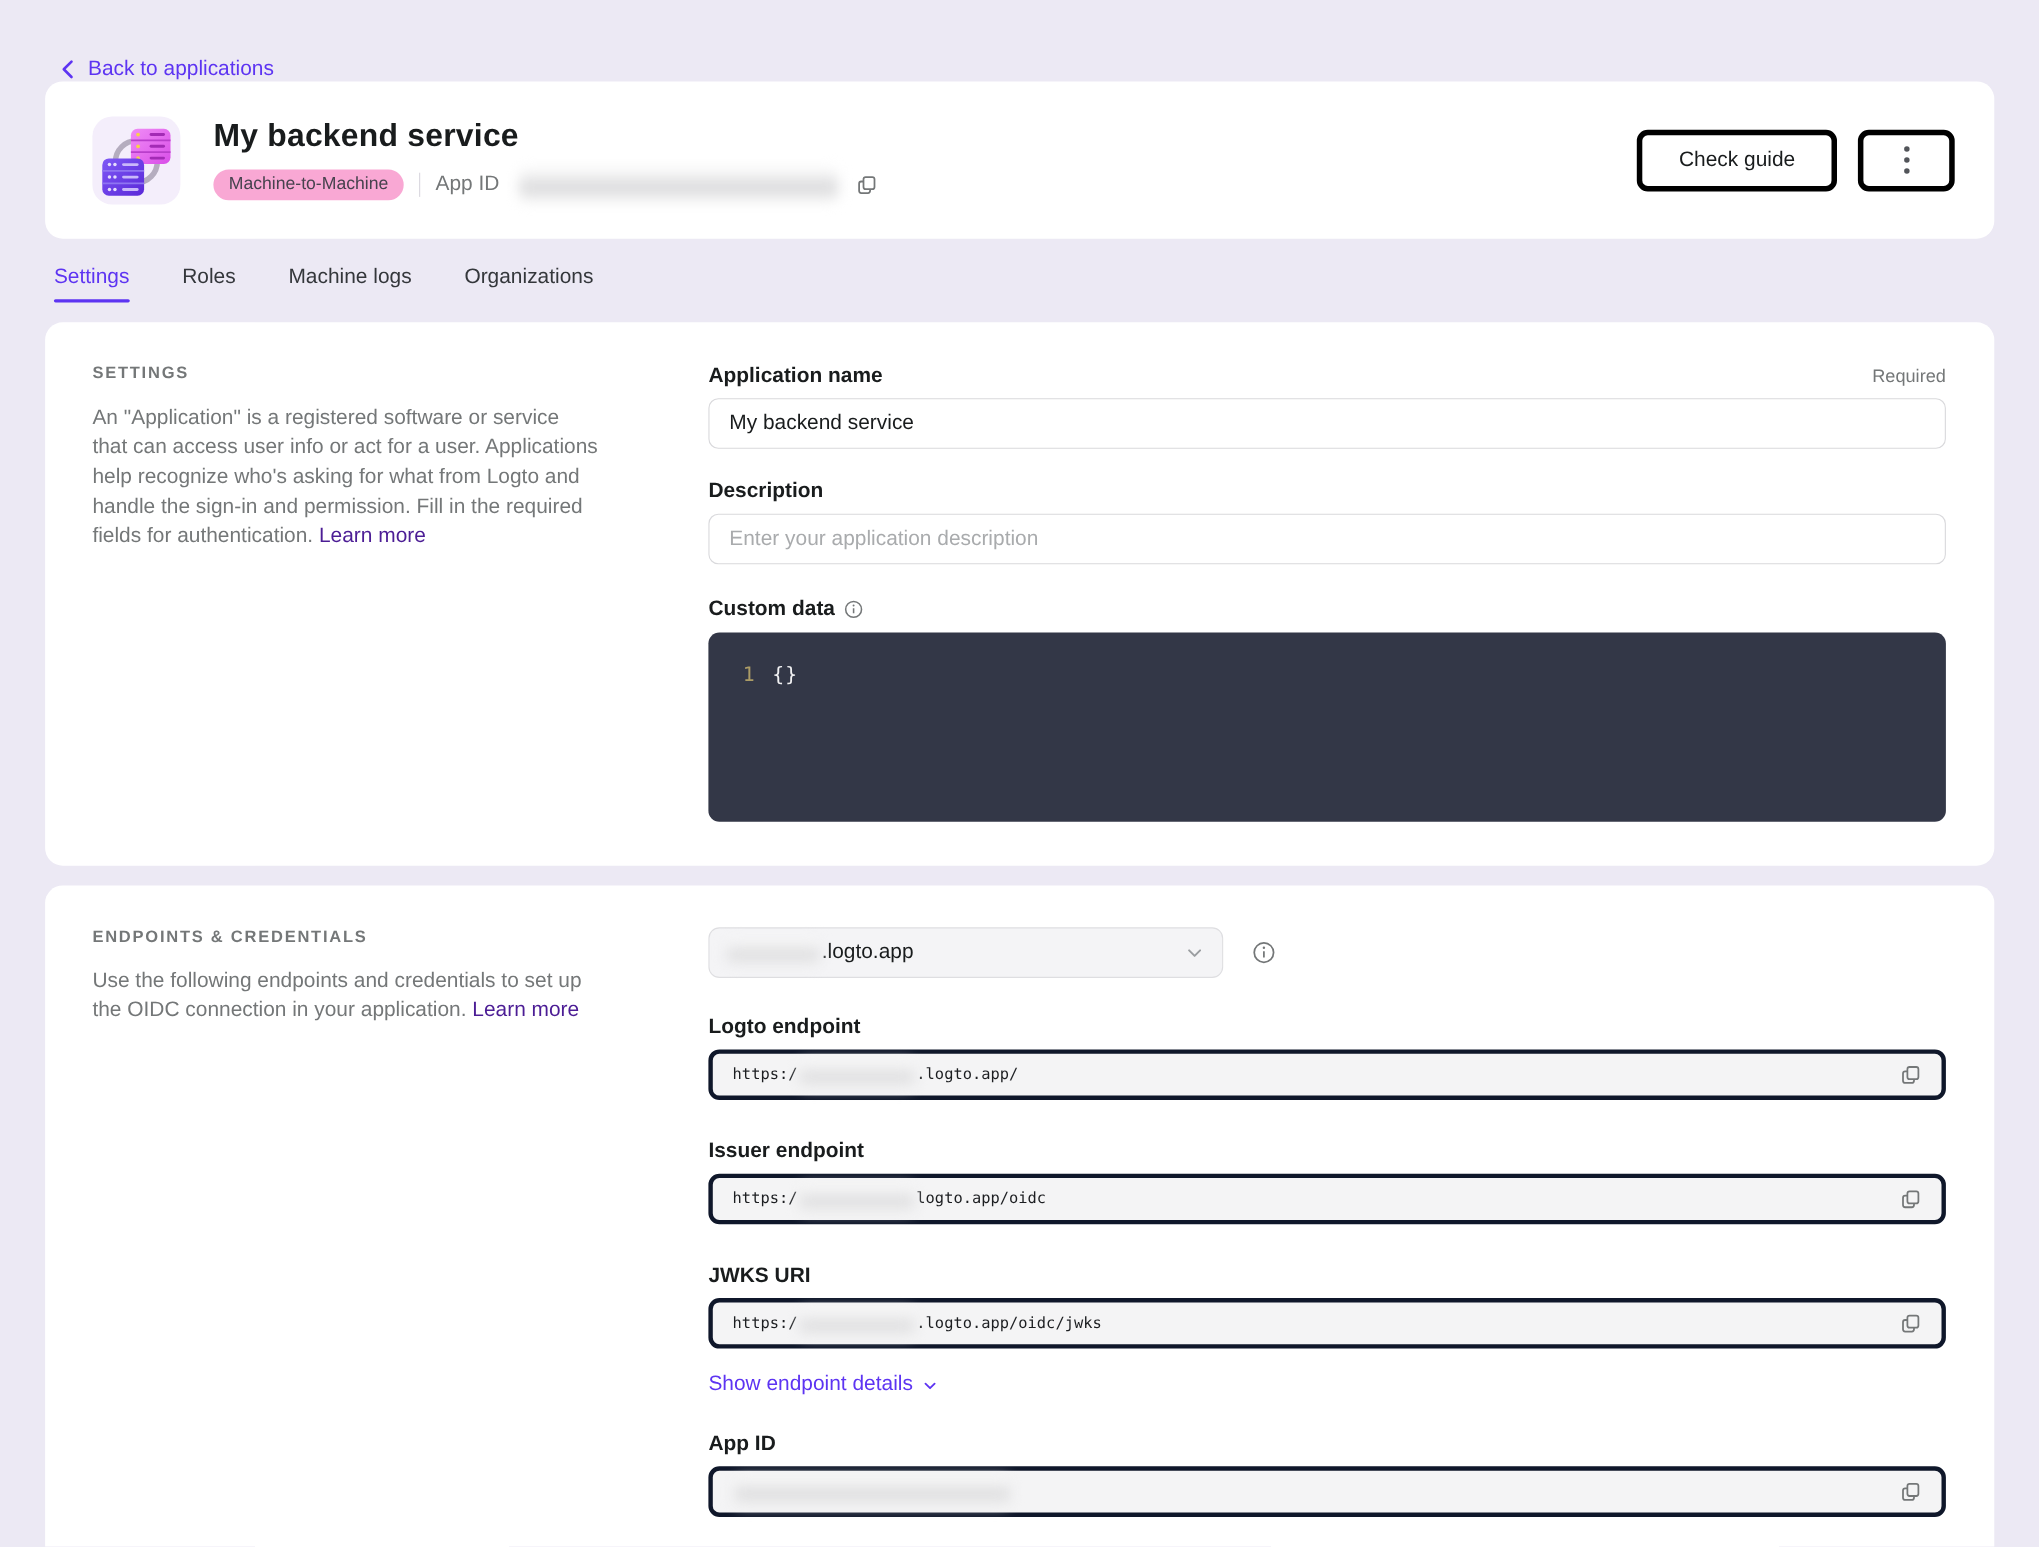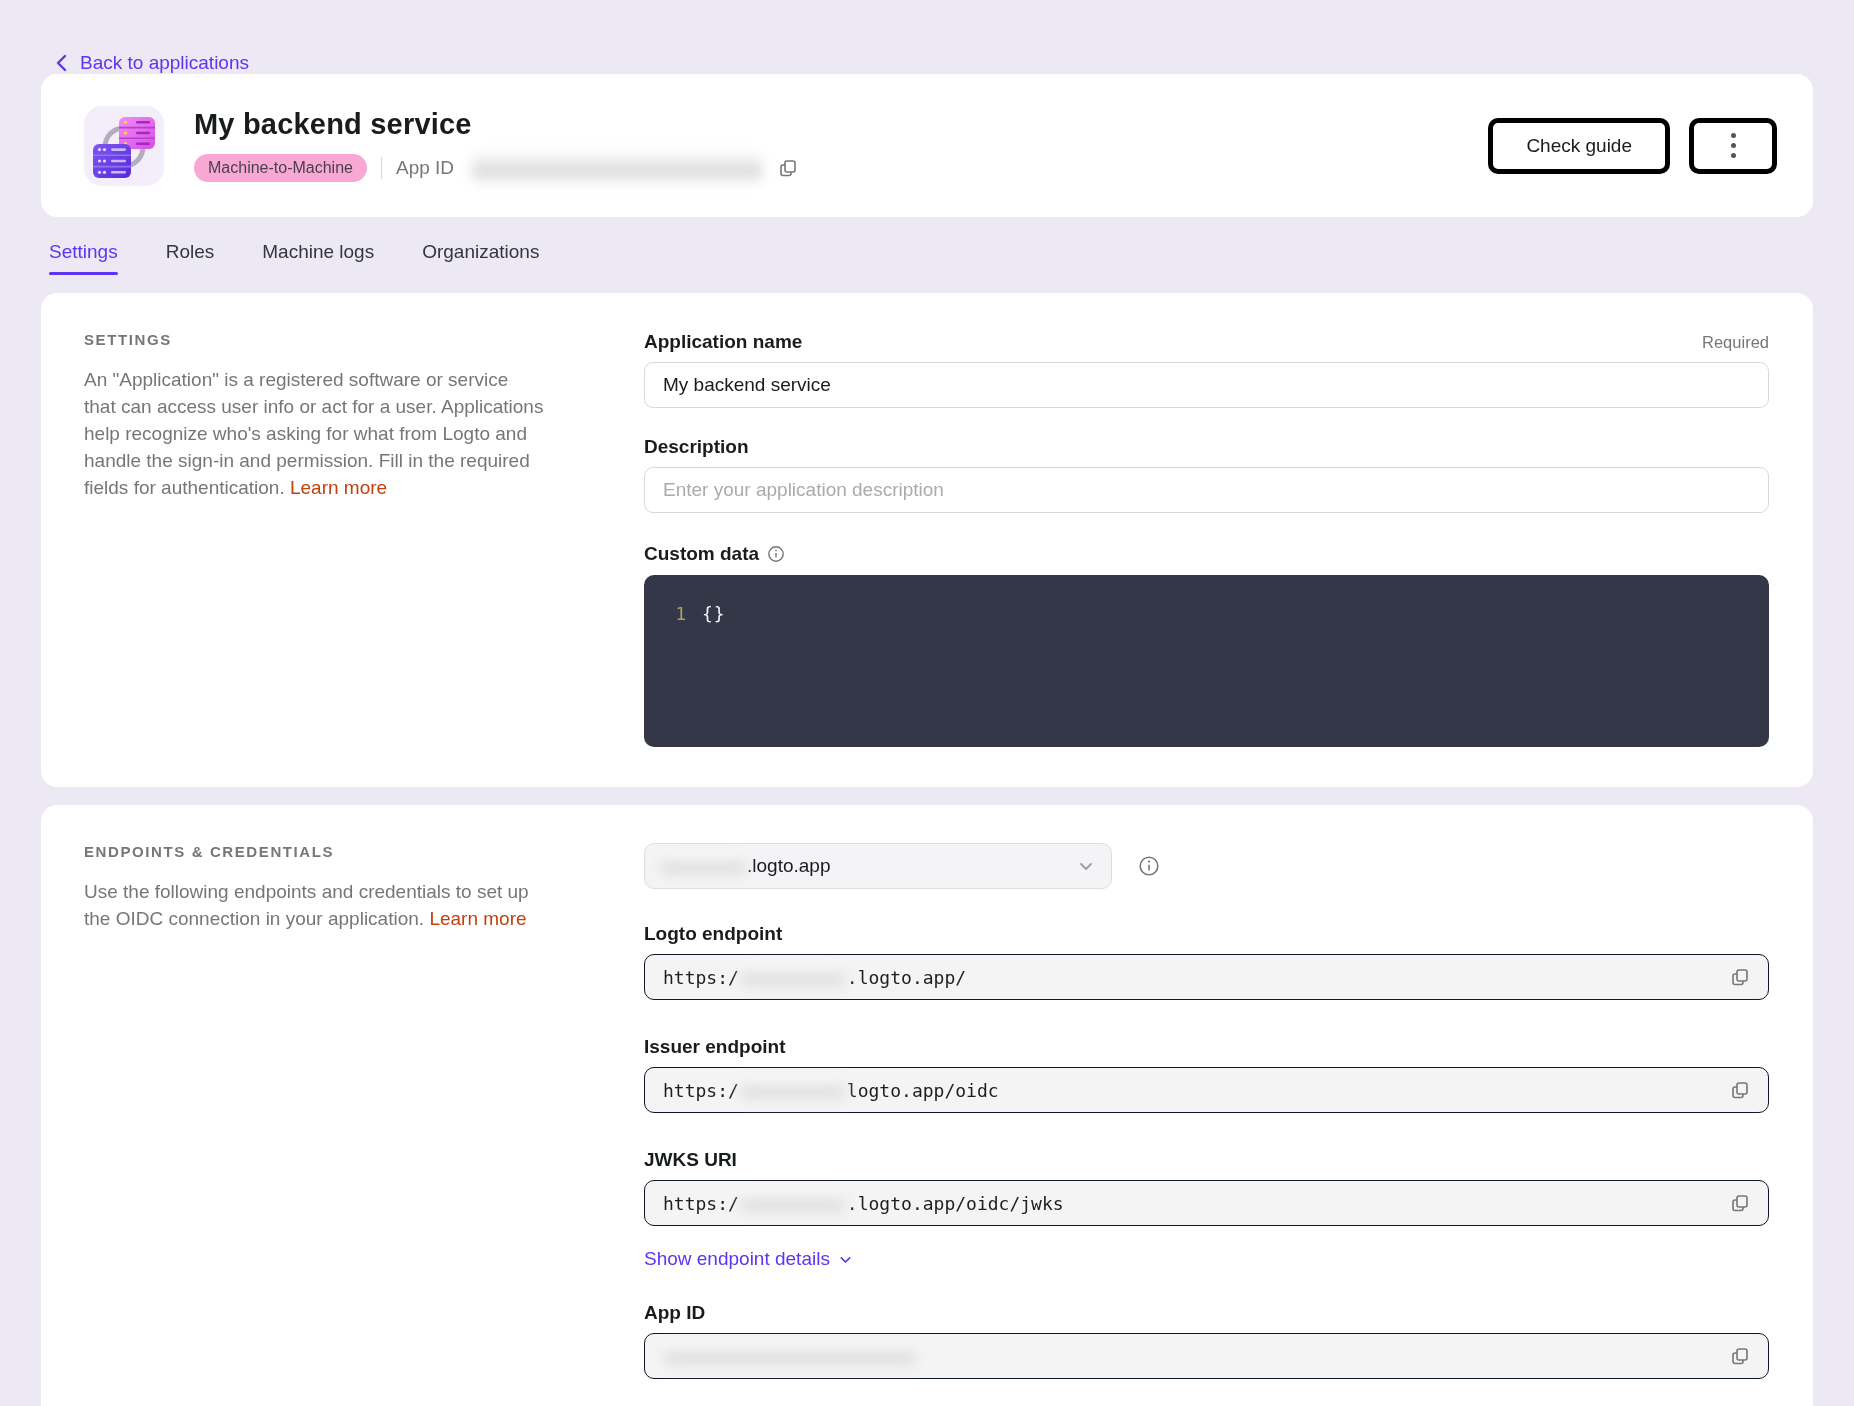--- a/index.html
+++ b/index.html
@@ -45,21 +45,21 @@
   .tabs { display: flex; gap: 48px; margin-top: 24px; padding-left: 8px; }
   .tab { font-size: 19px; color: #34373b; padding-bottom: 12px; cursor: pointer; position: relative; }
   .tab.active { color: #5d34f2; font-weight: 500; }
   .tab.active::after { content: ""; position: absolute; left: 0; right: 0; bottom: 0; height: 3px; border-radius: 2px; background: #5d34f2; }
 
   
   .section-card { margin-top: 18px; display: flex; padding: 38px 44px 40px 43px; }
   .aside { width: 460px; flex: 0 0 auto; margin-right: 100px; }
   .aside-heading { font-size: 15px; font-weight: 700; letter-spacing: 1.6px; color: #747778; text-transform: uppercase; }
   .aside-text { margin-top: 18px; font-size: 19px; line-height: 27px; color: #747778; }
-  .inline-link { color: #c2410c; cursor: pointer; text-decoration: none; }
+  .inline-link { color: #4c1d95; cursor: pointer; text-decoration: none; }
   .form-col { flex: 1 1 auto; min-width: 0; }
 
   .field-label-row { display: flex; align-items: baseline; justify-content: space-between; margin-bottom: 9px; }
   .field-label { font-size: 19px; font-weight: 600; color: #191c1d; display: inline-flex; align-items: center; gap: 8px; }
   .required-hint { font-size: 16.5px; color: #747778; }
   .text-input {
     width: 100%; height: 46px; border: 1px solid #d9d9dc; border-radius: 9px;
     padding: 0 18px; font-size: 19px; color: #191c1d; font-family: inherit; background: #fff; outline: none;
   }
   .text-input::placeholder { color: #a9abad; }
@@ -76,23 +76,23 @@
     width: 468px; height: 46px; background: #f4f4f6; border: 1px solid #dedee1; border-radius: 10px;
     display: flex; align-items: center; padding: 0 16px; cursor: pointer;
   }
   .domain-redact { width: 84px; height: 24px; margin-right: 2px; }
   .domain-text { font-size: 19px; color: #191c1d; flex: 1 1 auto; }
   .chevron-down { color: #9b9ea1; display: inline-flex; }
 
   .ep-field-block { margin-top: 36px; }
   .ep-field-block.first { margin-top: 34px; }
   .readonly-field {
-    height: 46px; background: #f4f4f5; border: 1px solid #0f172a; border-radius: 10px;
+    height: 46px; background: #f4f4f5; border: 4px solid #0f172a; border-radius: 10px;
     display: flex; align-items: center; padding: 0 16px 0 18px;
-    font-family: "DejaVu Sans Mono", "Liberation Mono", monospace; font-size: 18px; color: #1c1e21;
+    font-family: "DejaVu Sans Mono", "Liberation Mono", monospace; font-size: 14px; color: #1c1e21;
   }
   .readonly-field .grow { flex: 1 1 auto; }
   .mono-redact { width: 104px; height: 24px; margin: 0 2px; vertical-align: middle; }
   .appid-field-redact { width: 250px; height: 26px; margin-left: 2px; }
 
   .show-details { margin-top: 22px; display: inline-flex; align-items: center; gap: 8px; color: #5d34f2; font-size: 19px; font-weight: 500; cursor: pointer; }
   .appid-block { margin-top: 32px; }
 </style>
 </head>
 <body>

